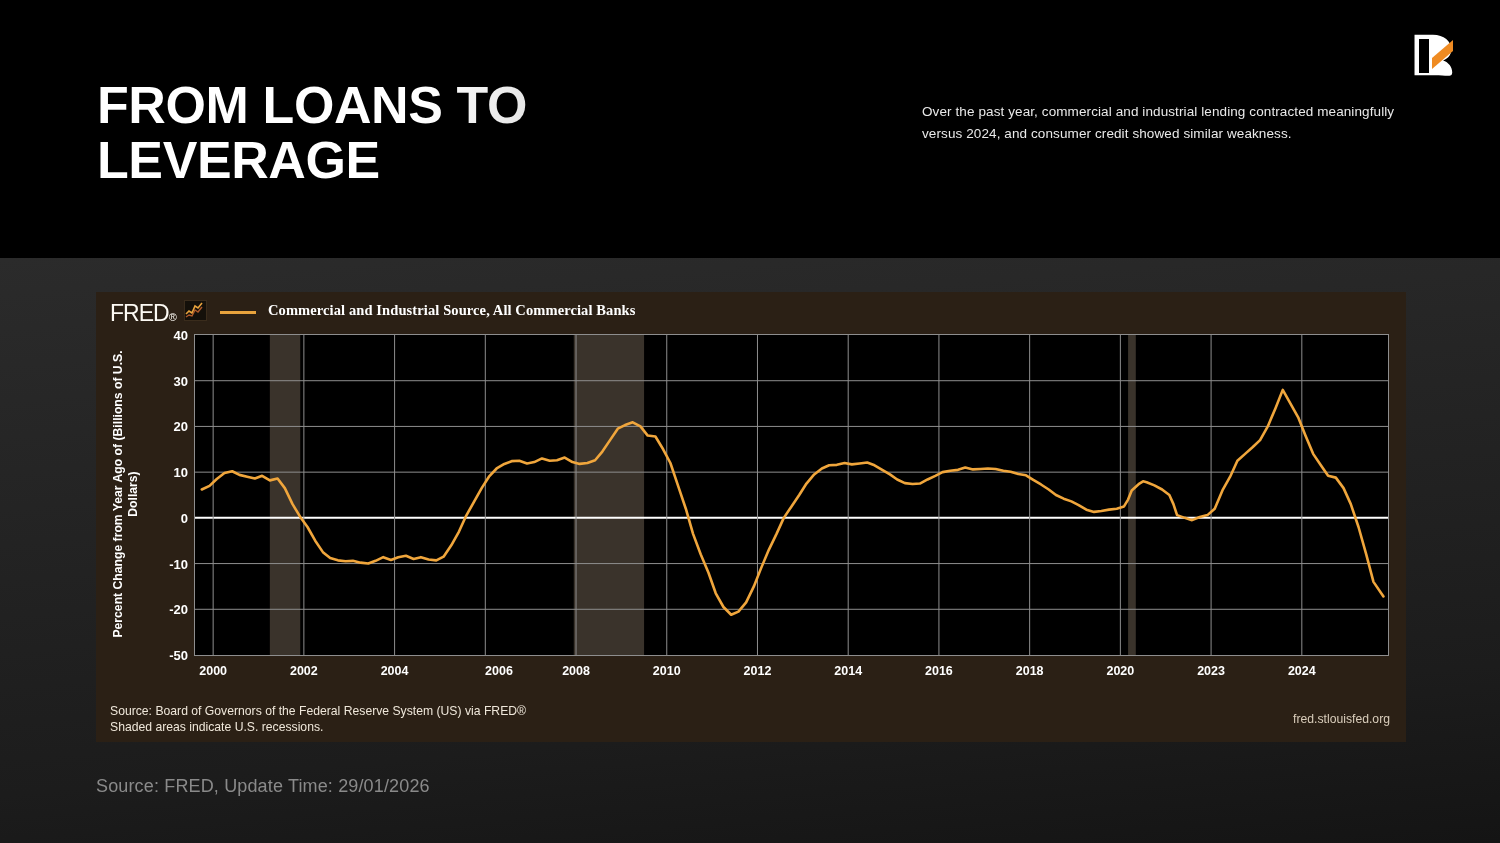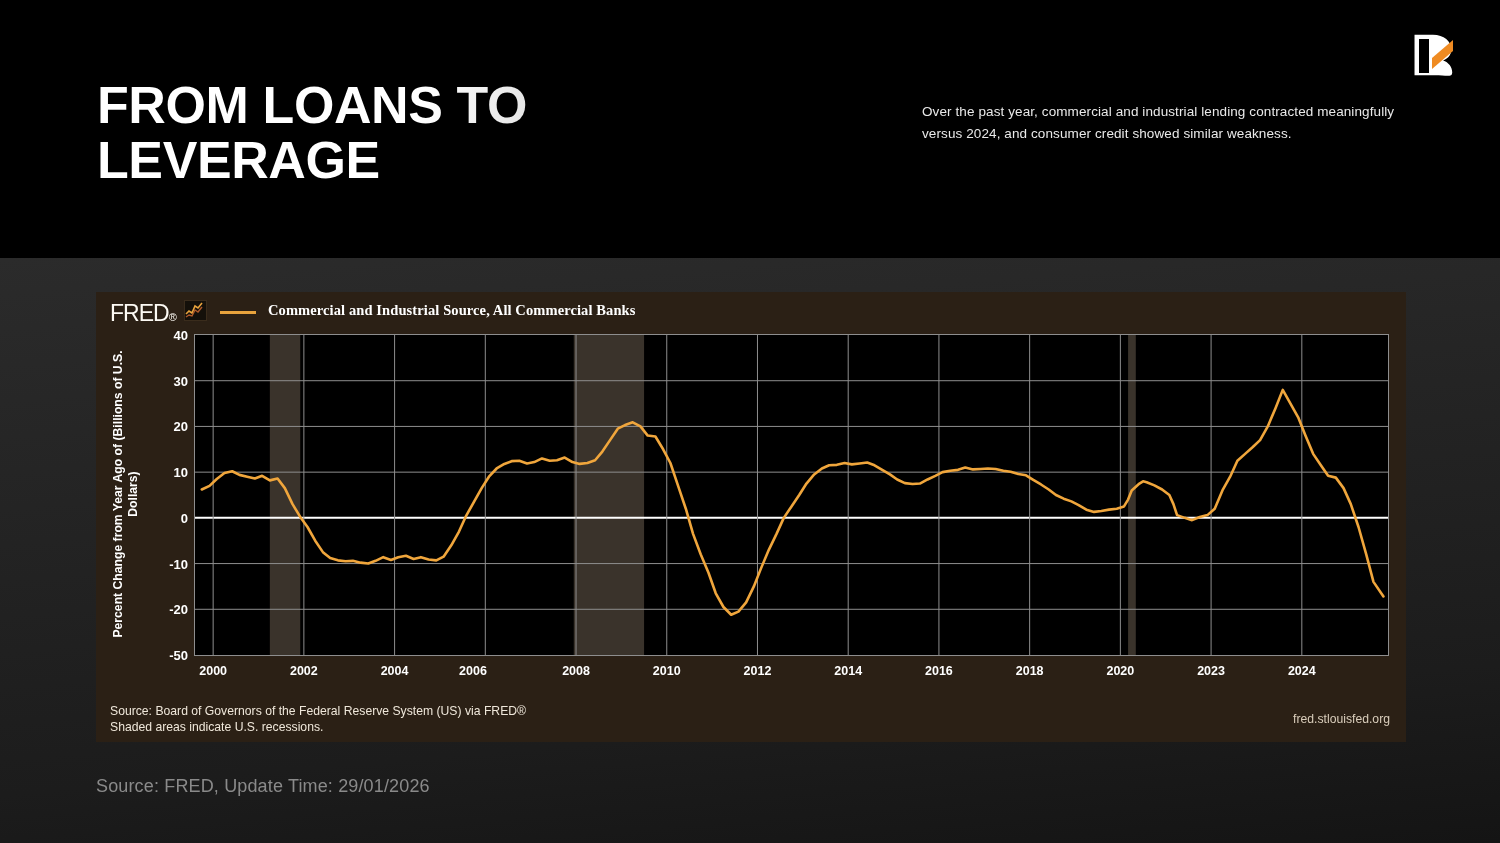--- a/index.html
+++ b/index.html
@@ -190,21 +190,21 @@
         <div class="ytick" style="top: 45.7143px;">30</div>
         <div class="ytick" style="top: 91.4286px;">20</div>
         <div class="ytick" style="top: 137.143px;">10</div>
         <div class="ytick" style="top: 182.857px;">0</div>
         <div class="ytick" style="top: 228.571px;">-10</div>
         <div class="ytick" style="top: 274.286px;">-20</div>
         <div class="ytick" style="top: 320px;">-50</div>
         <div class="xtick" style="left: 18.1445px;">2000</div>
         <div class="xtick" style="left: 108.867px;">2002</div>
         <div class="xtick" style="left: 199.589px;">2004</div>
-        <div class="xtick" style="left: 278px;">2006</div>
+        <div class="xtick" style="left: 304px;">2006</div>
         <div class="xtick" style="left: 381.034px;">2008</div>
         <div class="xtick" style="left: 471.757px;">2010</div>
         <div class="xtick" style="left: 562.479px;">2012</div>
         <div class="xtick" style="left: 653.202px;">2014</div>
         <div class="xtick" style="left: 743.924px;">2016</div>
         <div class="xtick" style="left: 834.646px;">2018</div>
         <div class="xtick" style="left: 925.369px;">2020</div>
         <div class="xtick" style="left: 1016.09px;">2023</div>
         <div class="xtick" style="left: 1106.81px;">2024</div>
       </div>

